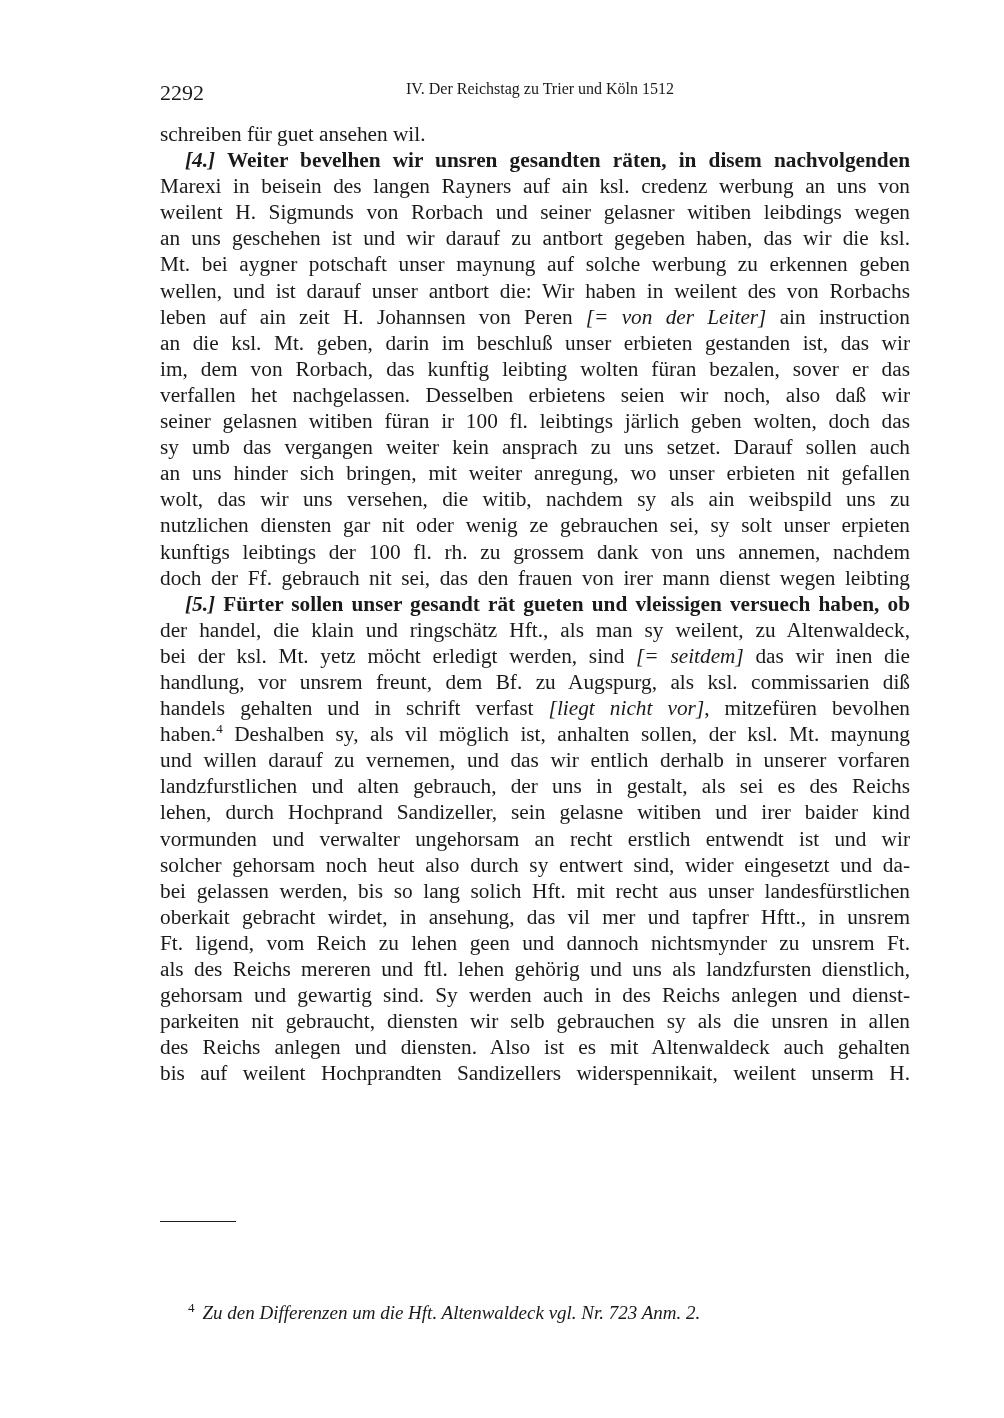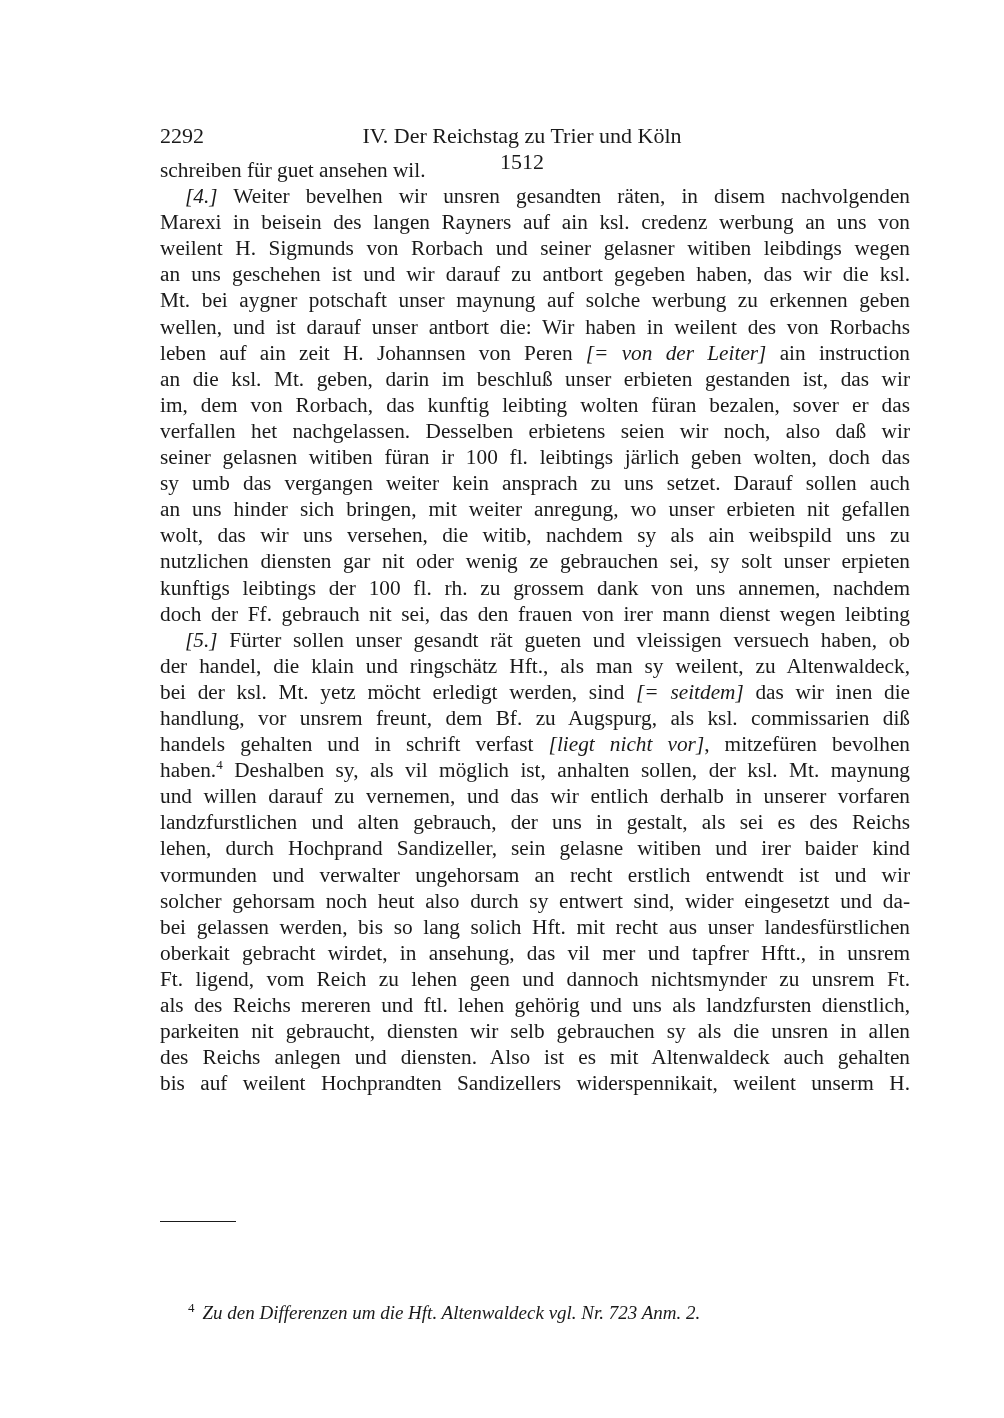--- a/index.html
+++ b/index.html
@@ -21,58 +21,57 @@
       top: 0;
       width: 750px;
     }
     .header {
       position: absolute;
       top: 80px;
       left: 0;
       width: 750px;
       height: 28px;
       font-size: 21px;
-      margin-top: 43px;
     }
     .page-number {
       position: absolute;
       left: 0;
       top: 0;
       font-size: 22px;
     }
     .running-head {
       position: absolute;
-      left: 192px;
+      left: 210px;
       top: 0;
       width: 340px;
       text-align: center;
-      font-size: 22px;
+      font-size: 16px;
     }
     .body-text {
       position: absolute;
       top: 121px;
       left: 0;
       width: 750px;
       font-size: 21.3px;
       line-height: 26.1px;
     }
     .line {
       display: block;
       white-space: nowrap;
       text-align: justify;
       text-align-last: justify;
       height: 26.1px;
       overflow: visible;
     }
     .line.last {
       text-align-last: left;
-      margin-top: 36px;
     }
     .line.indent {
       padding-left: 25px;
+      font-weight: bold;
     }
     .it {
       font-style: italic;
     }
     sup {
       font-size: 13px;
       vertical-align: 8px;
       line-height: 0;
     }
     .footnote-rule {
@@ -134,20 +133,21 @@
       <div class="line"><span>haben.</span><sup>4</sup><span> Deshalben sy, als vil möglich ist, anhalten sollen, der ksl. Mt. maynung</span></div>
       <div class="line"><span>und willen darauf zu vernemen, und das wir entlich derhalb in unserer vorfaren</span></div>
       <div class="line"><span>landzfurstlichen und alten gebrauch, der uns in gestalt, als sei es des Reichs</span></div>
       <div class="line"><span>lehen, durch Hochprand Sandizeller, sein gelasne witiben und irer baider kind</span></div>
       <div class="line"><span>vormunden und verwalter ungehorsam an recht erstlich entwendt ist und wir</span></div>
       <div class="line"><span>solcher gehorsam noch heut also durch sy entwert sind, wider eingesetzt und da-</span></div>
       <div class="line"><span>bei gelassen werden, bis so lang solich Hft. mit recht aus unser landesfürstlichen</span></div>
       <div class="line"><span>oberkait gebracht wirdet, in ansehung, das vil mer und tapfrer Hftt., in unsrem</span></div>
       <div class="line"><span>Ft. ligend, vom Reich zu lehen geen und dannoch nichtsmynder zu unsrem Ft.</span></div>
       <div class="line"><span>als des Reichs mereren und ftl. lehen gehörig und uns als landzfursten dienstlich,</span></div>
+      <div class="line"><span>gehorsam und gewartig sind. Sy werden auch in des Reichs anlegen und dienst-</span></div>
       <div class="line"><span>parkeiten nit gebraucht, diensten wir selb gebrauchen sy als die unsren in allen</span></div>
       <div class="line"><span>des Reichs anlegen und diensten. Also ist es mit Altenwaldeck auch gehalten</span></div>
       <div class="line"><span>bis auf weilent Hochprandten Sandizellers widerspennikait, weilent unserm H.</span></div>
     </div>
 
   <div class="footnote-rule"></div>
 
   <div class="footnote">
     <span class="fn-mark">4</span><span class="it">Zu den Differenzen um die Hft. Altenwaldeck vgl. Nr. 723 Anm. 2.</span>
   </div>

